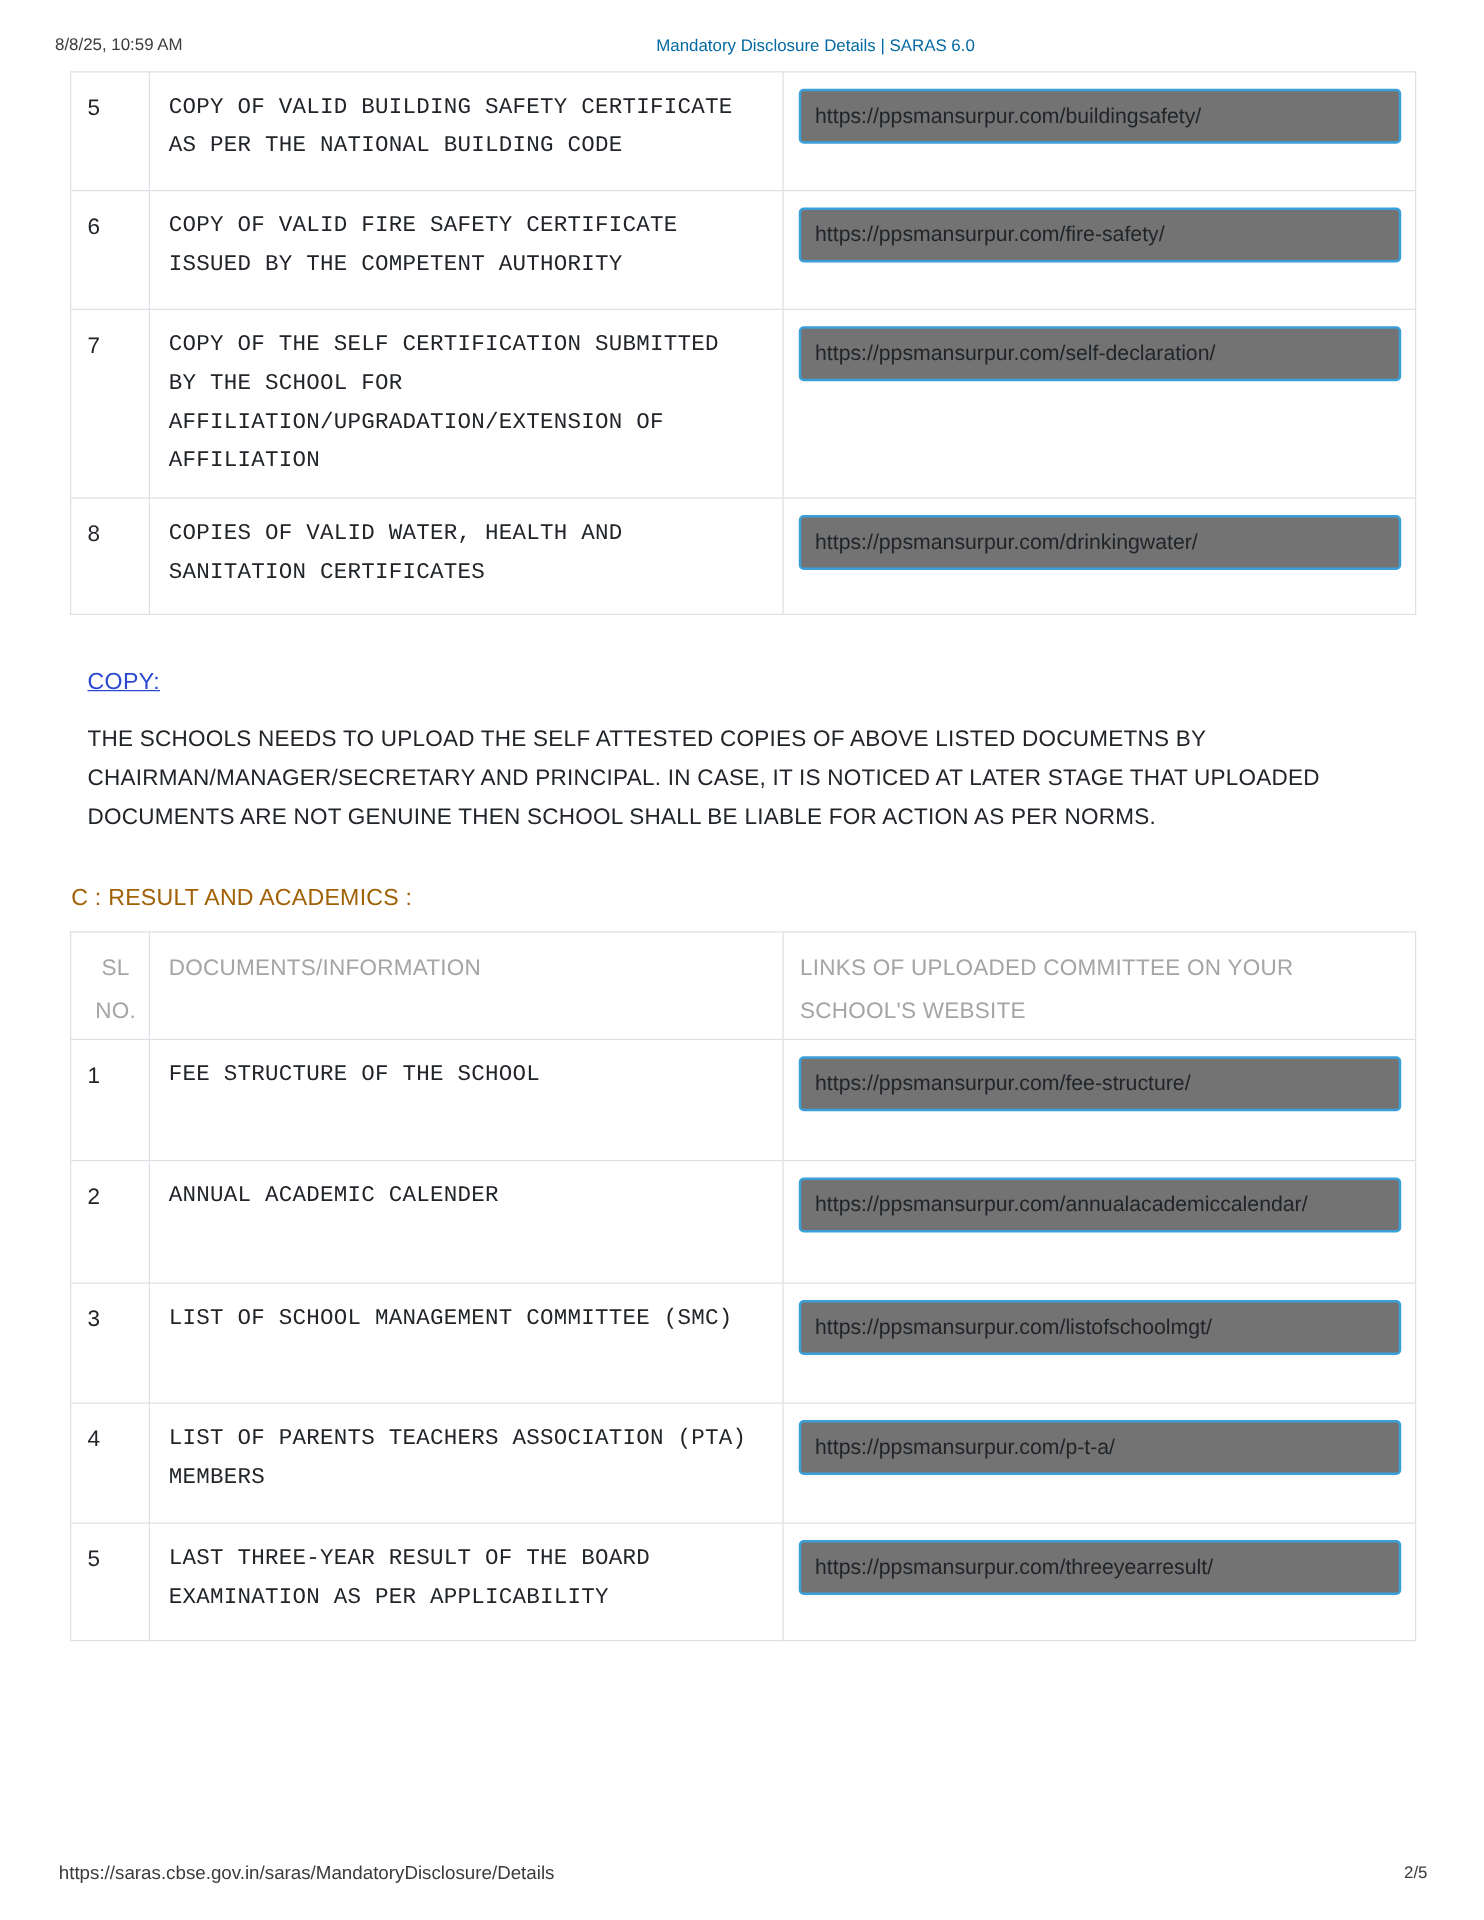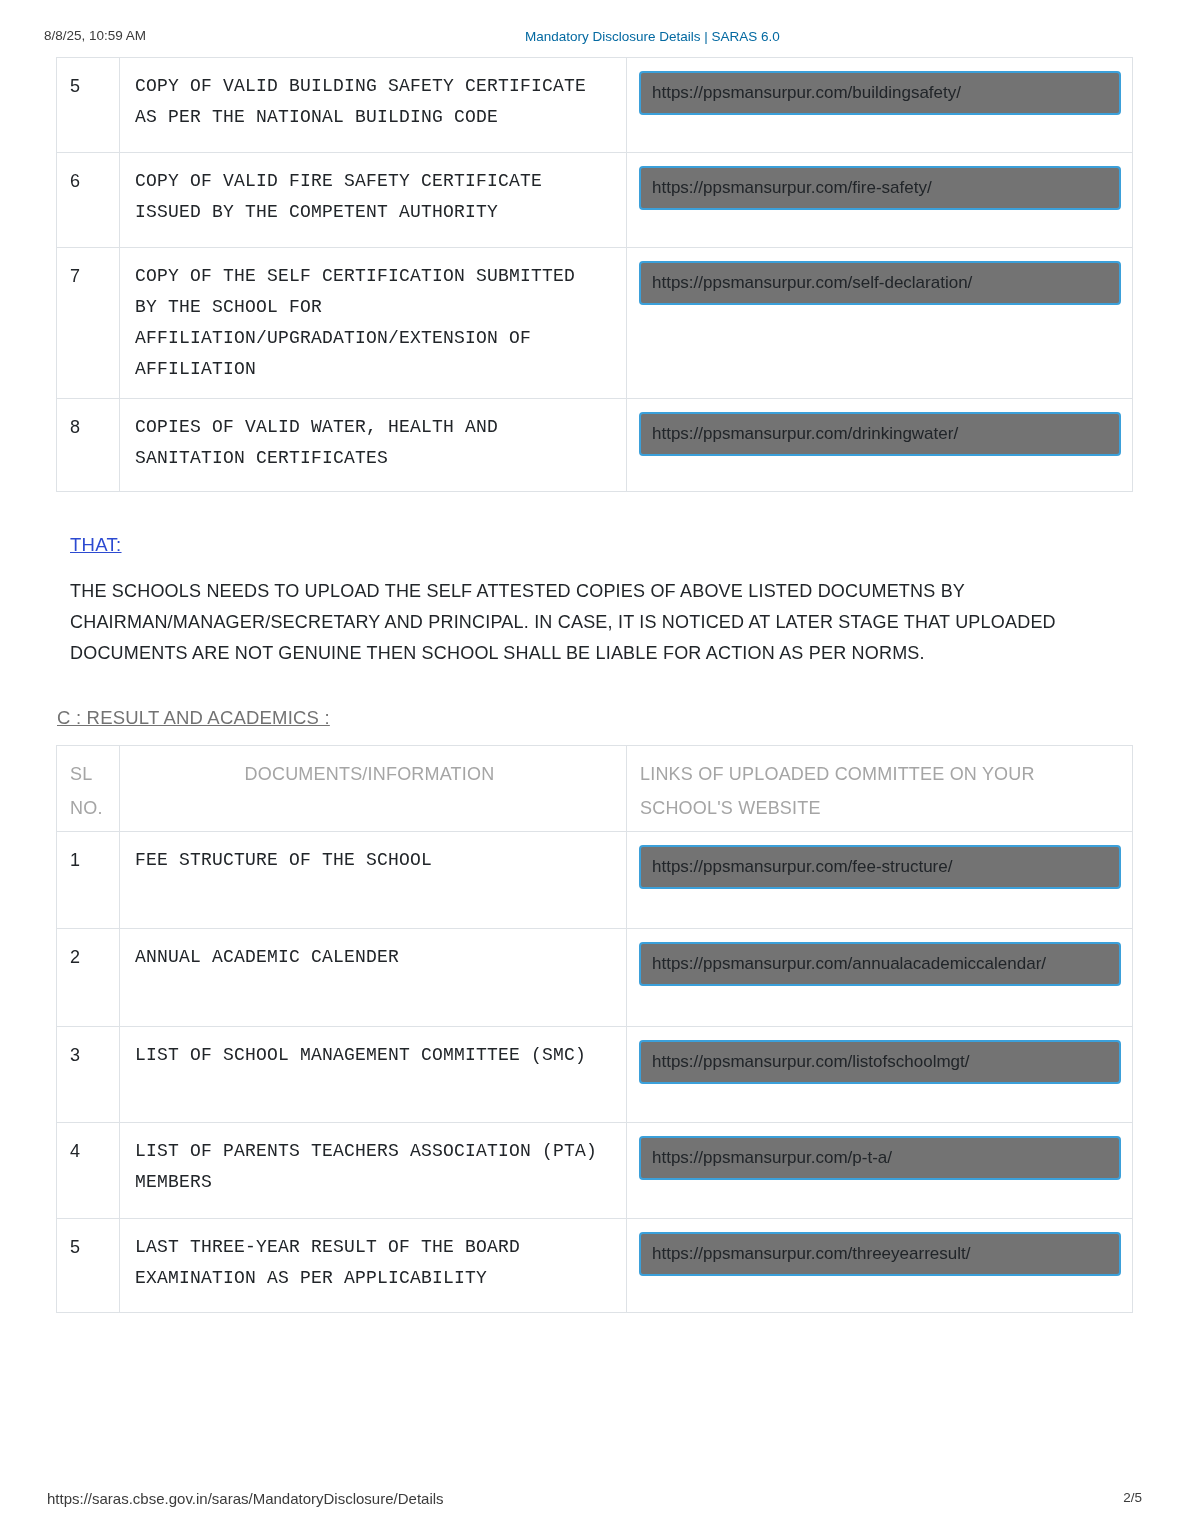--- a/index.html
+++ b/index.html
@@ -29,22 +29,22 @@
   col.c-link { width: 506px; }
 
   td.sl  { padding: 13px 4px 0 13px; font-size: 18px; line-height: 31px; }
   td.doc { padding: 13px 22px 13px 15px; font-size: 18px; line-height: 31px; letter-spacing: .2px; font-family: Liberation Mono, monospace; }
   td.lnk { padding: 13px 0 0 12px; }
 
   th {
     color: #a5a5a5; font-weight: 400; text-align: left;
     font-size: 18px; line-height: 34px; letter-spacing: .2px;
   }
-  th.sl  { padding: 11px 4px 0 13px; }
-  th.doc { padding: 11px 22px 0 15px; text-align: center; }
+  th.sl  { padding: 11px 4px 0 13px; text-align: center; }
+  th.doc { padding: 11px 22px 0 15px; }
   th.lnk { padding: 11px 30px 0 13px; }
 
   tr.h86  td, tr.h86  th { height: 86px;  }
   tr.h95  td { height: 95px;  }
   tr.h151 td { height: 151px; }
   tr.h93  td { height: 93px;  }
   tr.h97  td { height: 97px;  }
   tr.h98  td { height: 98px;  }
   tr.h96  td { height: 96px;  }
   tr.h94  td { height: 94px;  }
@@ -67,23 +67,22 @@
     letter-spacing: .3px;
   }
   .note-body {
     margin: 20px 0 0 14px;
     width: 1008px;
     font-size: 18px; line-height: 31px; letter-spacing: .2px;
   }
 
   .section-heading {
     margin: 37px 0 0 1px;
-    color: #737373; font-size: 18.5px; font-weight: 500;
+    color: #a16207; font-size: 18.5px; font-weight: 500;
     letter-spacing: .2px;
-    text-decoration: underline;
   }
   .section-heading.c { margin-top: 38px; }
   .section-heading.d { margin-top: 30px; }
 
   .tbl-c { margin-top: 16px; }
 </style>
 </head>
 <body>
 
 <div class="print-date">8/8/25, 10:59 AM</div>
@@ -116,21 +115,21 @@
       </tr>
       <tr class="h93">
         <td class="sl">8</td>
         <td class="doc">COPIES OF VALID WATER, HEALTH AND SANITATION CERTIFICATES</td>
         <td class="lnk"><input type="text" class="url-input" value="https://ppsmansurpur.com/drinkingwater/" style=""></td>
       </tr>
     </tbody>
   </table>
 
   
-  <div class="note-label">THAT:</div>
+  <div class="note-label">COPY:</div>
   <div class="note-body">THE SCHOOLS NEEDS TO UPLOAD THE SELF ATTESTED COPIES OF ABOVE LISTED DOCUMETNS BY CHAIRMAN/MANAGER/SECRETARY AND PRINCIPAL. IN CASE, IT IS NOTICED AT LATER STAGE THAT UPLOADED DOCUMENTS ARE NOT GENUINE THEN SCHOOL SHALL BE LIABLE FOR ACTION AS PER NORMS.</div>
 
   
   <div class="section-heading c">C : RESULT AND ACADEMICS :</div>
 
   <table class="tbl-c">
     <colgroup>
         <col class="c-sl">
         <col class="c-doc">
         <col class="c-link">

